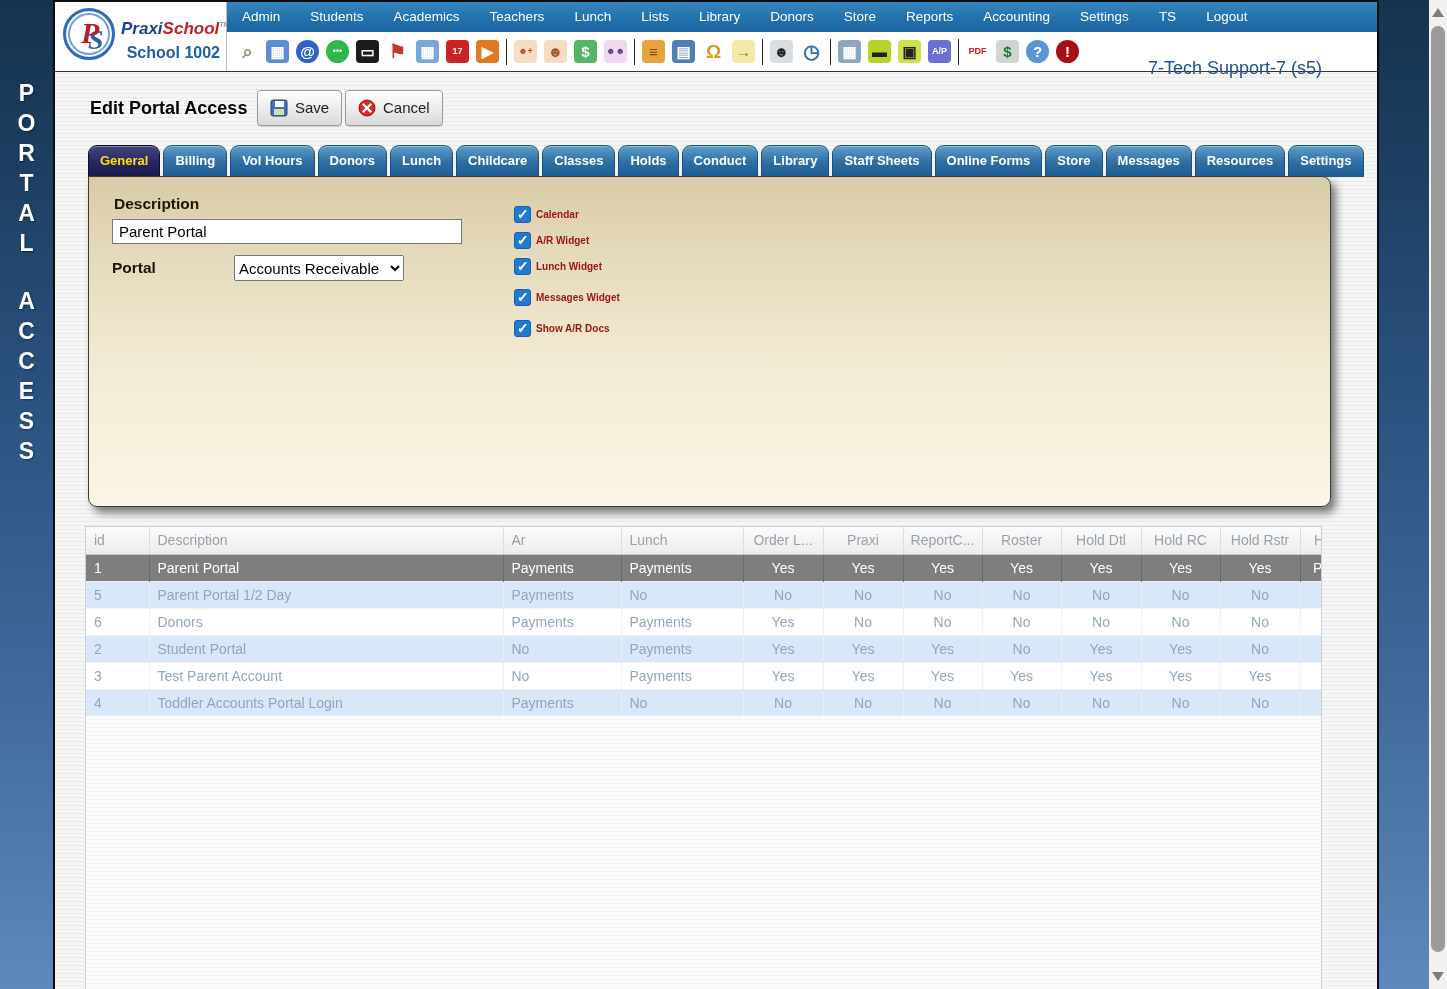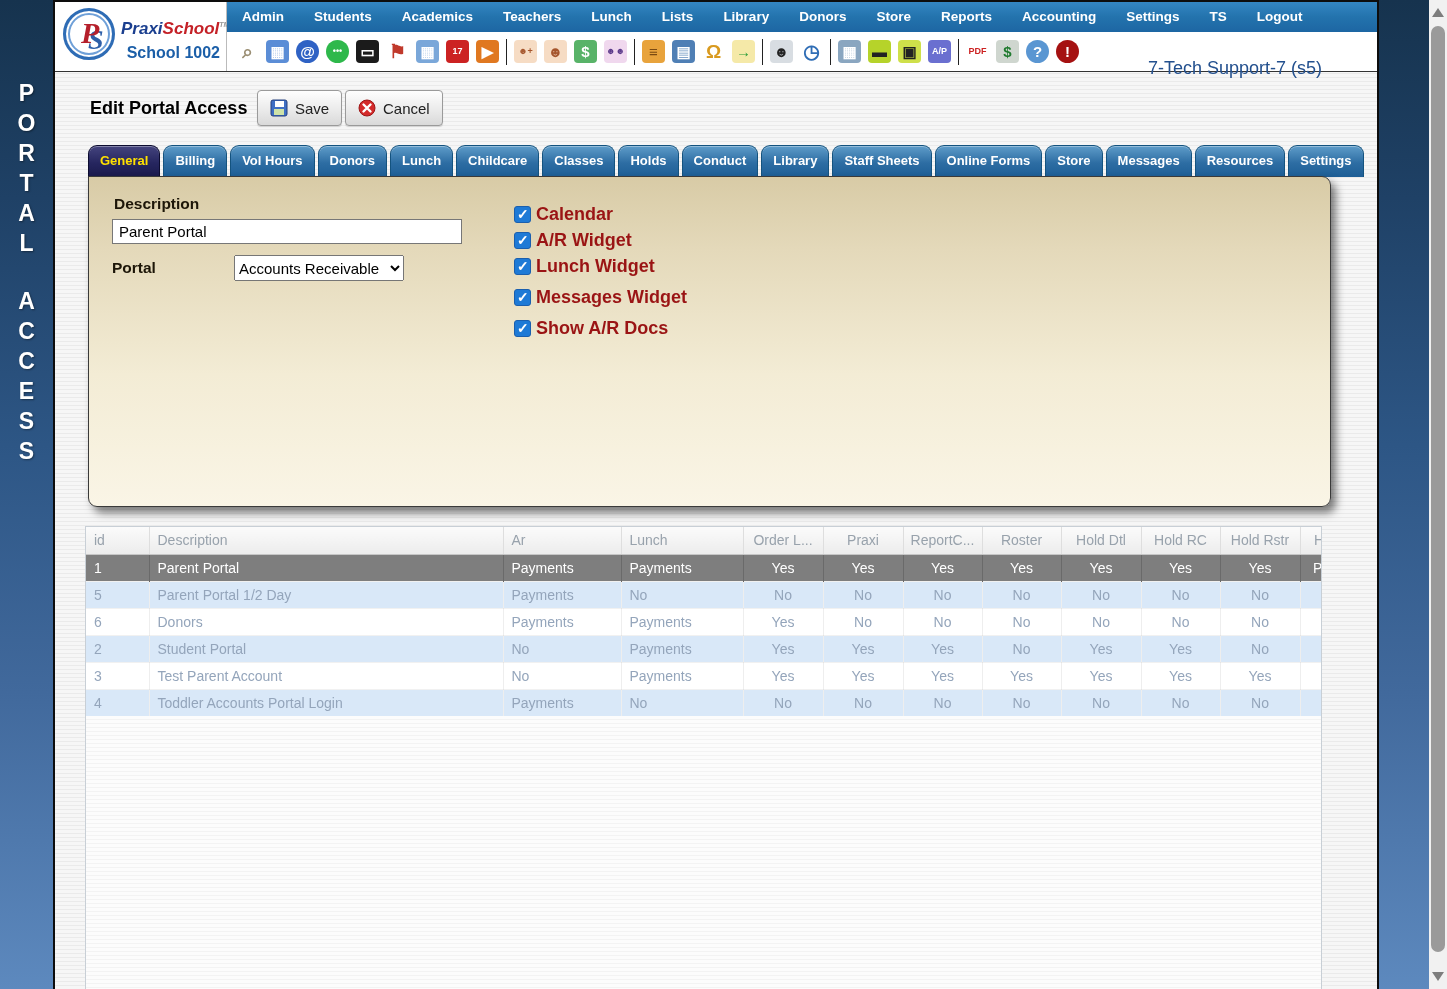--- a/index.html
+++ b/index.html
@@ -26,34 +26,34 @@
   .logo-circle { position:absolute; left:8px; top:6px; width:52px; height:52px; border:3px solid #2e6cb5; border-radius:50%; box-shadow:inset 0 0 0 2px #fff, inset 0 0 0 4px #6fa0d8; }
   .logo-p { position:absolute; left:15px; top:5px; font-family:"Liberation Serif",serif; font-style:italic; font-weight:bold; font-size:30px; color:#b51f2b; z-index:2; }
   .logo-s { position:absolute; left:22px; top:13px; font-family:"Liberation Serif",serif; font-style:italic; font-weight:bold; font-size:28px; color:#2e5fa8; z-index:1; }
   .brand { position:absolute; left:66px; top:17px; font-weight:bold; font-style:italic; font-size:17px; white-space:nowrap; }
   .brand .b1 { color:#1b3f8f; } .brand .b2 { color:#c42127; }
   .brand sup { font-size:7px; color:#999; }
   .school-label { position:absolute; left:30px; top:42px; width:135px; text-align:right; color:#1c5fa8; font-weight:bold; font-size:16px; }
 
   .navbar { position:absolute; left:172px; right:0; top:0; height:30px;
     background:linear-gradient(180deg,#3486c2 0%,#2373ad 50%,#1d66a3 100%); display:flex; align-items:stretch; }
-  .nav-item { color:#fff; font-weight:bold; font-size:13.5px; line-height:30px; padding:0 15px; cursor:pointer; }
+  .nav-item { color:#fff; font-weight:normal; font-size:13.5px; line-height:30px; padding:0 15px; cursor:pointer; }
 
   .icon-row { position:absolute; left:172px; right:0; top:30px; height:39px; background:#fff; display:flex; align-items:center; padding-left:9px; }
   .tbico { width:23px; height:23px; margin-right:7px; border-radius:4px; display:inline-flex; align-items:center; justify-content:center;
     font-size:15px; font-weight:bold; line-height:1; cursor:pointer; flex:0 0 auto; }
   .tbico.round { border-radius:50%; }
   .tbico.plain { font-size:19px; }
   .tbico.small { font-size:9px; letter-spacing:0; }
   .tbsep { width:1px; height:26px; background:#222; margin:0 5px 0 0; margin-right:7px; flex:0 0 auto; }
   .support { position:absolute; right:55px; top:47px; height:39px; display:flex; align-items:center; color:#23508e; font-size:18px;text-align:center; }
 
   
   .page-title { position:absolute; left:35px; top:96px; font-size:18px; font-weight:bold; color:#000; }
-  .btn { position:absolute; display:inline-flex; align-items:center; gap:7px; padding:8px 12px;
+  .btn { position:absolute; display:inline-flex; gap:7px; padding:8px 12px;
     background:linear-gradient(180deg,#fefefe,#e9e9e9 60%,#d9d9d9); border:1px solid #9a9a9a; border-radius:4px;
     font-size:15px; color:#222; cursor:pointer; box-shadow:0 1px 1px rgba(0,0,0,.15); }
   .btn-save { left:202px; top:88px; }
   .btn-cancel { left:290px; top:88px; }
 
   
   .tabs { position:absolute; left:33px; top:143px; display:flex; gap:3px; height:32px; }
   .tab { line-height:30px; padding:0 11px; border-radius:9px 9px 0 0; border:1px solid #14537f; border-bottom:none;
     background:linear-gradient(180deg,#5e9cc9 0%,#2d6da3 55%,#1d5e96 100%); color:#fff; font-weight:bold; font-size:13px;
     box-shadow:inset 0 1px 0 rgba(255,255,255,.35); white-space:nowrap; cursor:pointer; }
@@ -67,21 +67,21 @@
   .desc-label { left:25px; top:18px; }
   .desc-input { position:absolute; left:23px; top:42px; width:350px; height:25px; border:1px solid #777; font-size:15px; padding:0 6px; font-family:"Liberation Sans",sans-serif; }
   .portal-label { left:23px; top:82px; }
   .portal-select { position:absolute; left:145px; top:78px; width:170px; height:26px; font-size:15px; font-family:"Liberation Sans",sans-serif; }
   .cb-col { position:absolute; left:425px; top:24px; }
   .cbrow { display:flex; align-items:center; height:26px; }
   .cbrow.gap { margin-top:5px; }
   .cb { width:17px; height:17px; border-radius:3px; background:#fff; border:1px solid #555; margin-right:5px; position:relative; cursor:pointer; flex:0 0 auto; }
   .cb.checked { background:#1e7ad6; border-color:#1a5fae; }
   .cb.checked::after { content:"✓"; position:absolute; left:2px; top:-1px; color:#fff; font-size:14px; font-weight:bold; }
-  .cblabel { font-size:18px; }
+  .cblabel { font-size:10px; }
   .cblabel.red { color:#9a1414; font-weight:bold; }
   .cblabel.plain { color:#111; font-weight:normal; }
   .days-input { width:55px; height:25px; border:1px solid #777; margin-left:8px; font-size:15px; padding:0 4px; }
   .days-label { margin-left:10px; font-size:15.5px; color:#111; }
 
   
   .grid { position:absolute; left:30px; top:524px; width:1237px; height:505px; background:#fbfbfb; border:1px solid #c8cfd6; overflow:hidden; }
   .grid table { border-collapse:collapse; table-layout:fixed; width:1257px; }
   .grid th { height:27px; background:linear-gradient(180deg,#fbfbfb,#ececec); color:#98a2ac; font-weight:normal; font-size:14px;
     border-right:1px solid #dedede; border-bottom:1px solid #c6c6c6; text-align:left; padding:0 8px; white-space:nowrap; overflow:hidden; }

